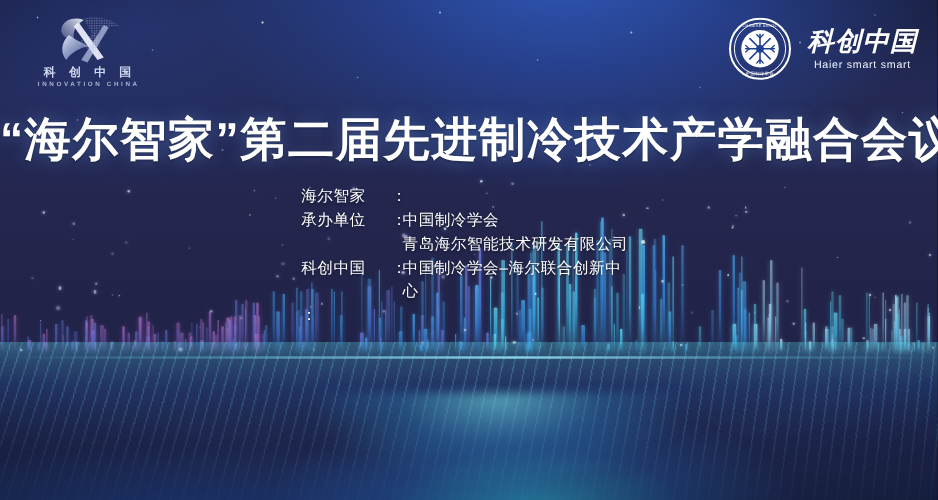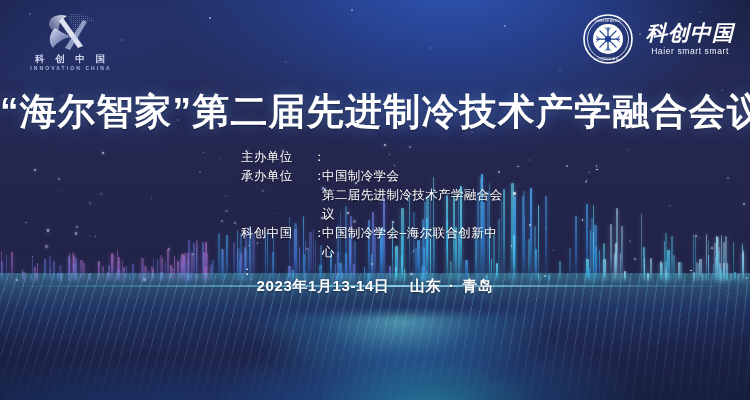--- a/index.html
+++ b/index.html
@@ -642,44 +642,37 @@
     <span class="haier-wrap">
       <span class="haier-cn">科创中国</span>
       <span class="haier-en">Haier smart smart</span>
     </span>
   </div>
 
   <div class="title">“海尔智家”第二届先进制冷技术产学融合会议</div>
 
   <div class="orgs" id="orgs">
       <div class="org-row">
-        <span class="org-label">主办单位</span>
+        <span class="org-label">海尔智家</span>
         <span class="org-colon">：</span>
       </div>
       <div class="org-row">
         <span class="org-label">承办单位</span>
         <span class="org-colon">：</span>
         <span class="org-value">中国制冷学会</span>
       </div>
       <div class="org-row">
         <span class="org-label"></span>
         <span class="org-colon"></span>
-        <span class="org-value">第二届先进制冷技术产学融合会议</span>
+        <span class="org-value">青岛海尔智能技术研发有限公司</span>
       </div>
       <div class="org-row">
         <span class="org-label">科创中国</span>
         <span class="org-colon">：</span>
         <span class="org-value">中国制冷学会–海尔联合创新中心</span>
       </div>
       <div class="org-row">
         <span class="org-colon">：</span>
       </div>
     </div>
 
-  <div class="datebar">
-    <span>2023年1月13-14日</span>
-    <span class="sep">&nbsp;</span>
-    <span>山东</span>
-    <span class="sep">·</span>
-    <span>青岛</span>
-  </div>
 
 </div>
 
 </body></html>

